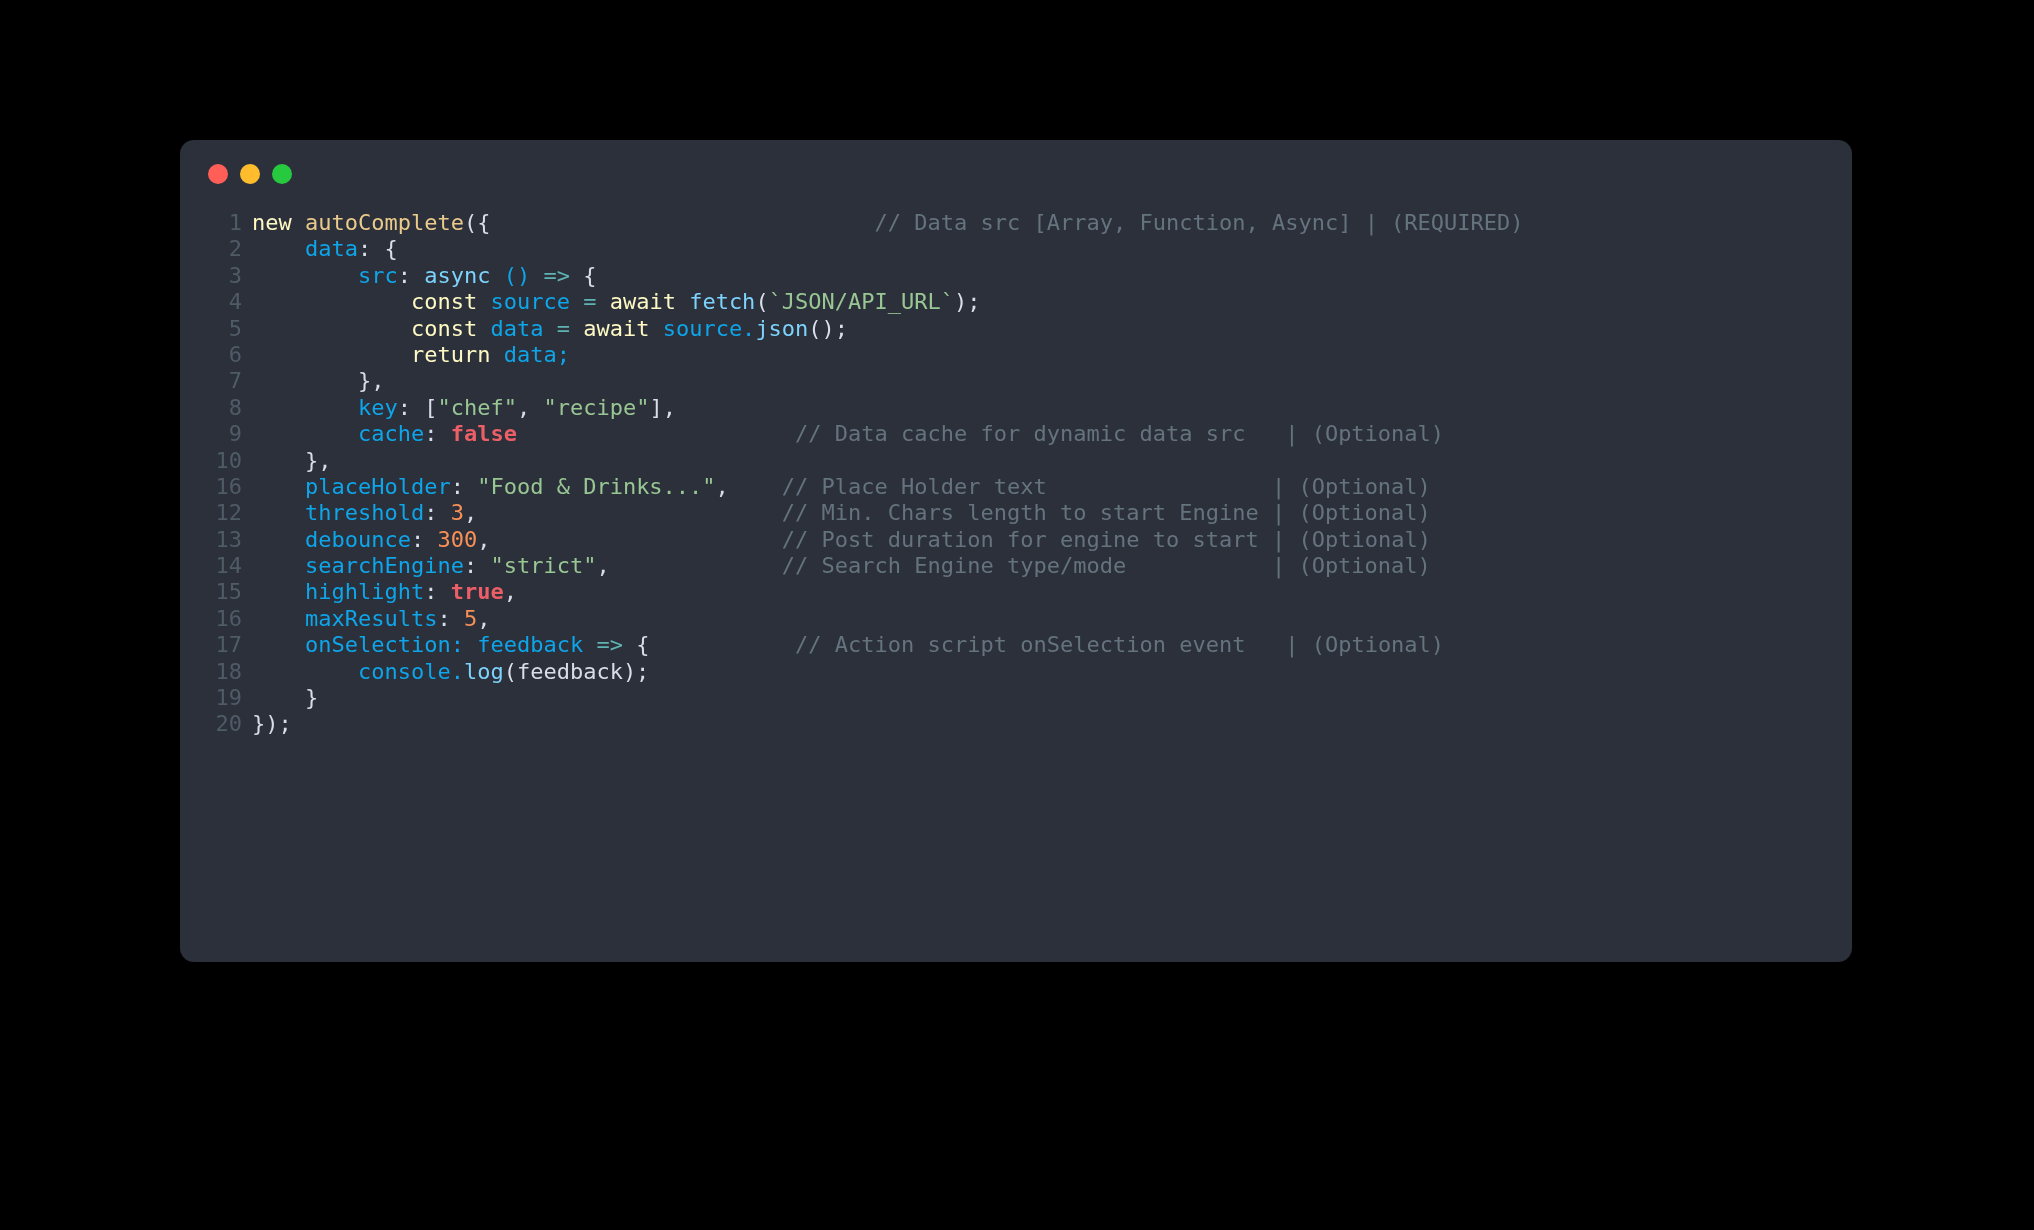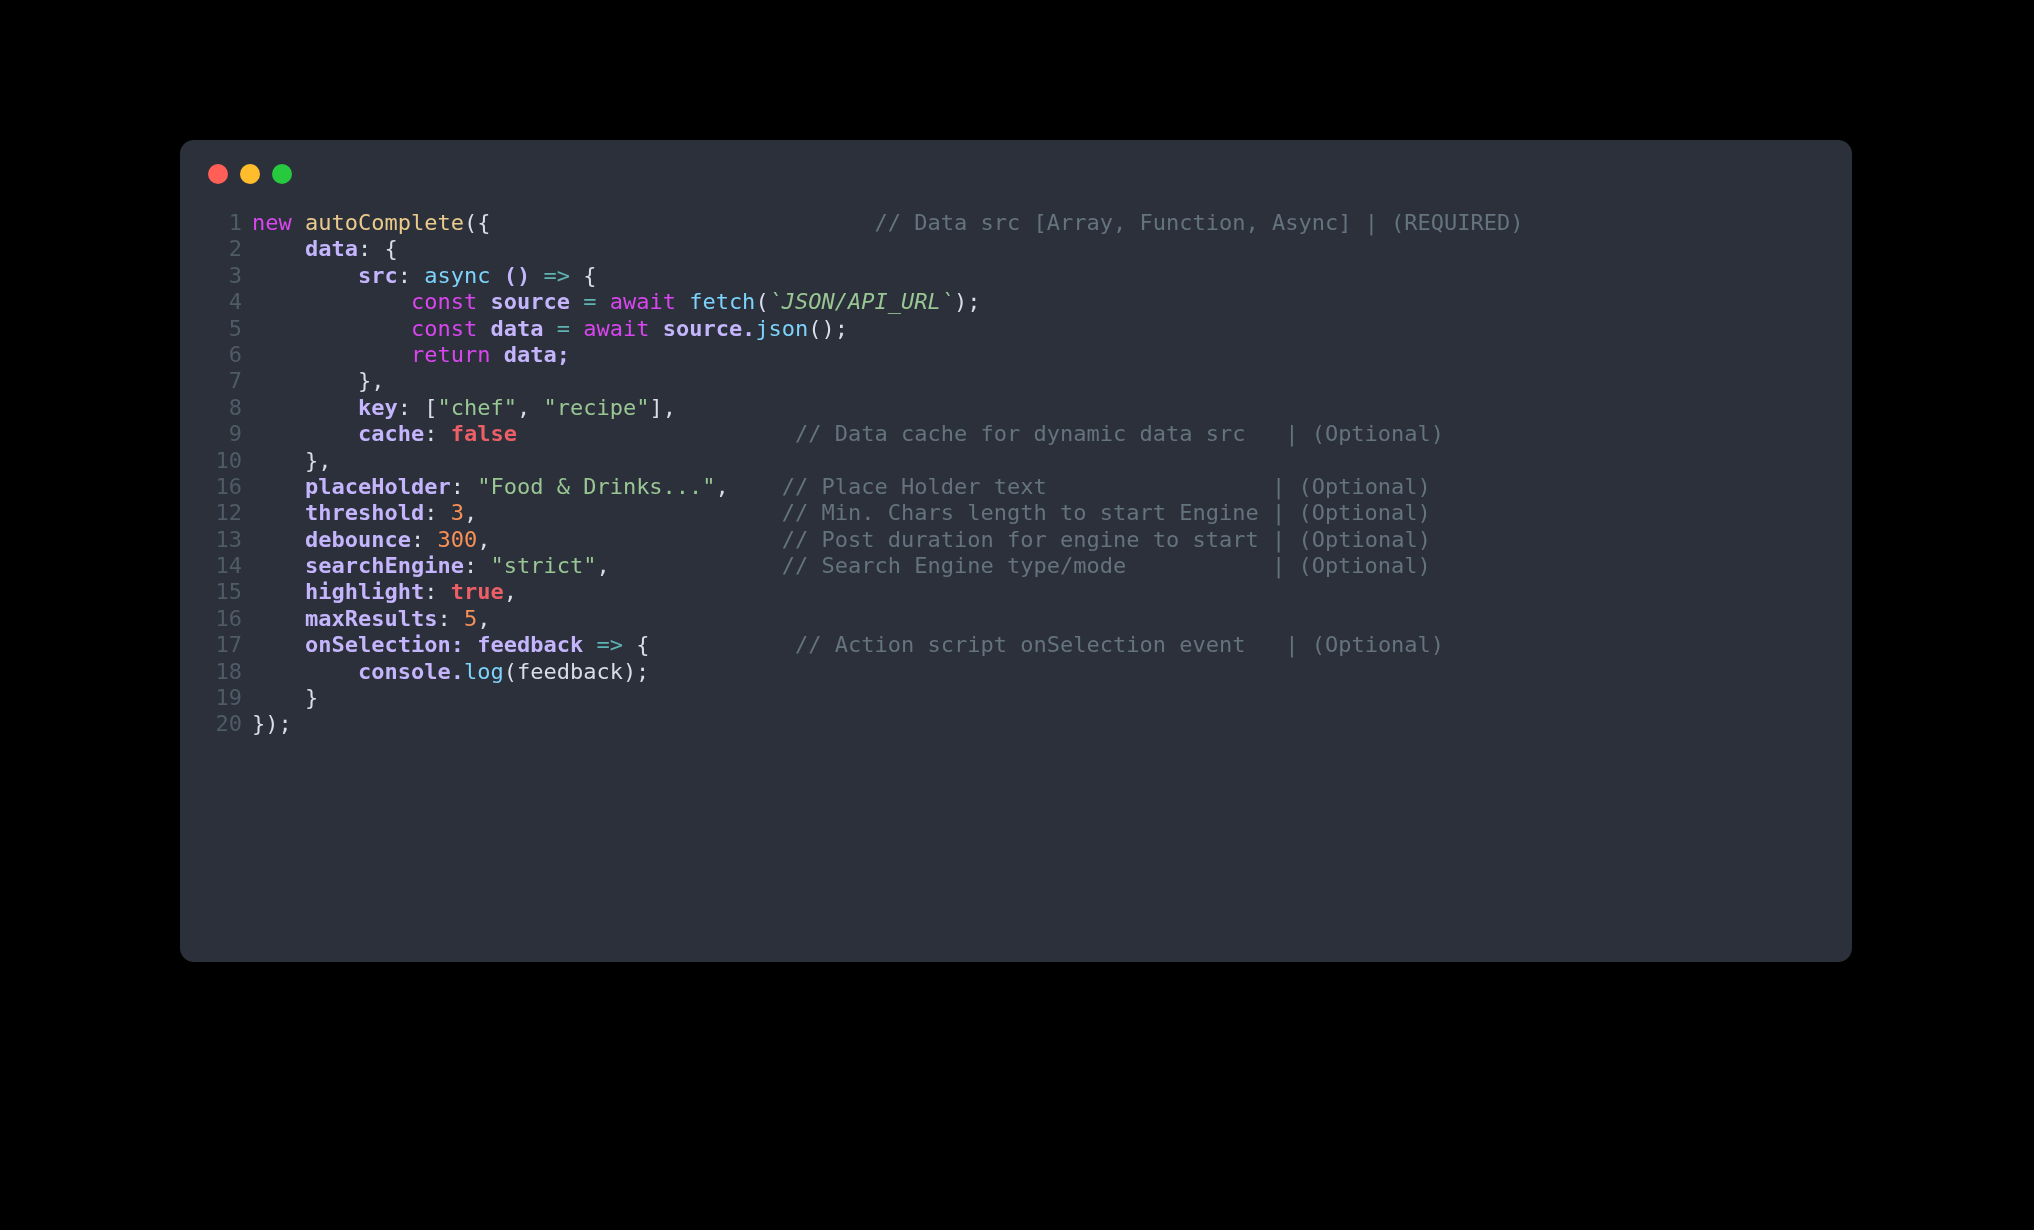--- a/index.html
+++ b/index.html
@@ -45,26 +45,26 @@
   .ln {
     width: 38px;
     text-align: right;
     color: #4f5b66;
     user-select: none;
     flex: 0 0 38px;
     margin-right: 10px;
   }
 
   
-  .kw   { color: #d946ef; text-align: right; } 
+  .kw   { color: #fef9c3; text-align: right; } 
   .cls  { color: #ebcb8b; } 
-  .def  { color: #c4b5fd; font-weight: bold; } 
+  .def  { color: #0ea5e9; } 
   .fn   { color: #7dd3fc; } 
   .str  { color: #99c794; } 
-  .tmpl { color: #99c794; font-style: italic; } 
+  .tmpl { color: #99c794; } 
   .num  { color: #f99157; } 
   .bool { color: #ec5f67; font-weight: bold; } 
   .com  { color: #65737e; } 
   .op   { color: #5fb3b3; } 
   .punc { color: #d8dee9; }
 </style>
 </head>
 <body>
 
 <div class="frame">

